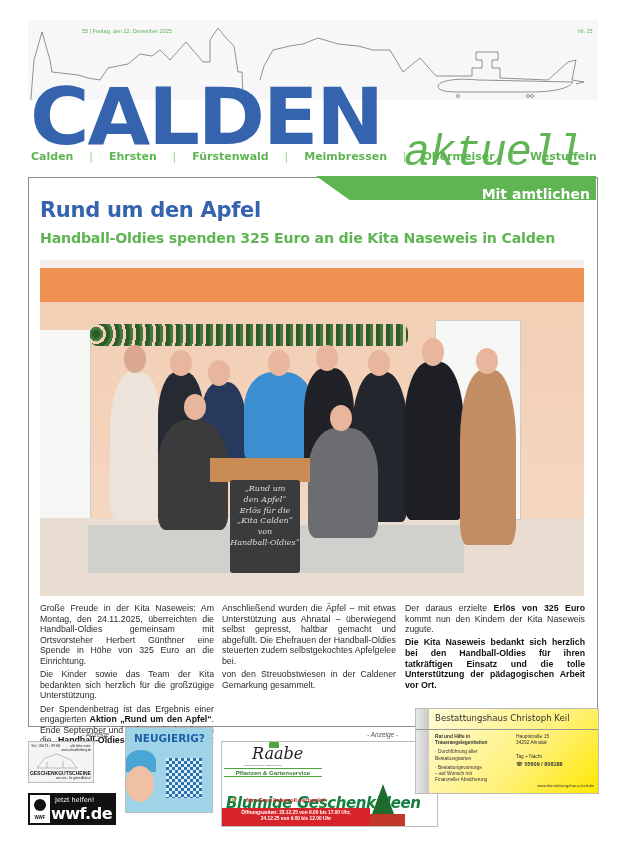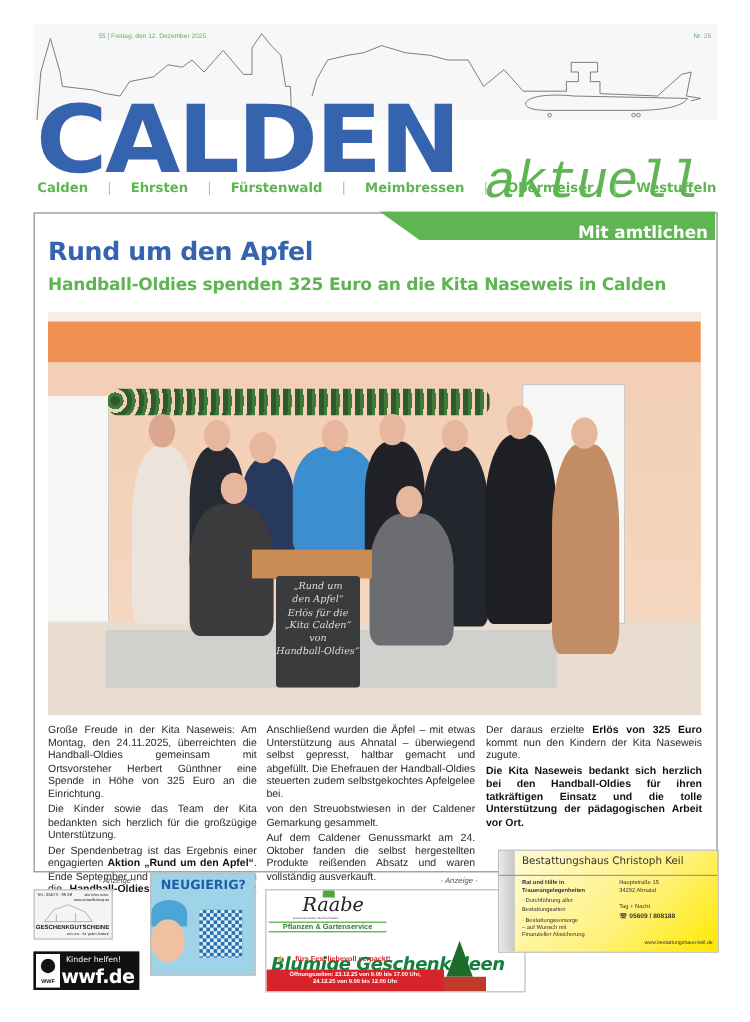--- a/index.html
+++ b/index.html
@@ -161,21 +161,20 @@
 </div>
 
 <div class="abs col" style="left:40px;">
     <p><span>Große Freude in der Kita Naseweis: Am Montag, den 24.11.2025, überreichten die Handball-Oldies gemeinsam mit Ortsvorsteher Herbert Günthner eine Spende in Höhe von 325 Euro an die Einrichtung.</span></p>
     <p><span>Die Kinder sowie das Team der Kita bedankten sich herzlich für die großzügige Unterstützung.</span></p>
     <p><span>Der Spendenbetrag ist das Ergebnis einer engagierten </span><b>Aktion „Rund um den Apfel“</b><span>. Ende September und Anfang Oktober hatten die </span><b>Handball-Oldies</b><span> mit großem Einsatz Äpfel</span></p>
   </div>
 <div class="abs col" style="left:222px;">
     <p><span>Anschließend wurden die Äpfel – mit etwas Unterstützung aus Ahnatal – überwiegend selbst gepresst, haltbar gemacht und abgefüllt. Die Ehefrauen der Handball-Oldies steuerten zudem selbstgekochtes Apfelgelee bei.</span></p>
     <p><span>von den Streuobstwiesen in der Caldener Gemarkung gesammelt.</span></p>
-    <p><span>Auf dem Caldener Genussmarkt am 24. Oktober fanden die selbst hergestellten Produkte reißenden Absatz und waren vollständig ausverkauft.</span></p>
   </div>
 <div class="abs col" style="left:405px;width:180px;">
     <p><span>Der daraus erzielte </span><b>Erlös von 325 Euro</b><span> kommt nun den Kindern der Kita Naseweis zugute.</span></p>
     <p><b>Die Kita Naseweis bedankt sich herzlich bei den Handball-Oldies für ihren tatkräftigen Einsatz und die tolle Unterstützung der pädagogischen Arbeit vor Ort.</b></p>
   </div>
 
 <div class="abs anz" style="left:82px;top:731px;">- Anzeige -</div>
 <div class="abs anz" style="left:367px;top:731px;">- Anzeige -</div>
 <div class="abs anz" style="left:560px;top:731px;">- Anzeige -</div>
 
@@ -190,21 +189,21 @@
     </svg>
   <div class="abs" style="right:2px;top:28px;font-size:5px;font-weight:bold;">GESCHENKGUTSCHEINE</div>
   <div class="abs" style="right:2px;top:34px;font-size:3px;">von uns - für gulen Anlass!</div>
 </div>
 
 <div class="abs ad ad-wwf">
   <div class="abs" style="left:1px;top:1px;width:20px;height:28px;background:#fff;">
     <div class="abs" style="left:4px;top:4px;width:12px;height:12px;border-radius:50%;background:#111;"></div>
     <div class="abs" style="left:1px;top:20px;width:18px;text-align:center;font-size:4.5px;font-weight:bold;color:#111;">WWF</div>
   </div>
-  <div class="abs" style="left:26px;top:2px;font-size:6.5px;color:#fff;font-family:'DejaVu Sans',sans-serif;">Kinder helfen!</div>
+  <div class="abs" style="left:26px;top:2px;font-size:6.5px;color:#fff;font-family:'DejaVu Sans',sans-serif;">Jetzt helfen!</div>
   <div class="abs" style="right:3px;top:10px;font-size:16px;color:#fff;font-family:'DejaVu Sans',sans-serif;font-weight:bold;letter-spacing:-0.5px;">wwf.de</div>
 </div>
 
 <div class="abs ad ad-neu">
   <div class="abs" style="left:8px;top:4px;font-size:10.5px;font-weight:bold;color:#1f5fa8;font-family:'DejaVu Sans',sans-serif;">NEUGIERIG?</div>
   <div class="abs" style="left:0;top:22px;width:30px;height:22px;background:#4aa6d4;border-radius:50% 50% 0 0;"></div>
   <div class="abs" style="left:0;top:38px;width:28px;height:36px;background:#f0c0a2;border-radius:50%;"></div>
   <div class="abs" style="left:40px;top:30px;width:36px;height:40px;background:repeating-conic-gradient(#2a6fb0 0 25%, #d9eef6 0 50%) 0 0/6px 6px;"></div>
 </div>
 

